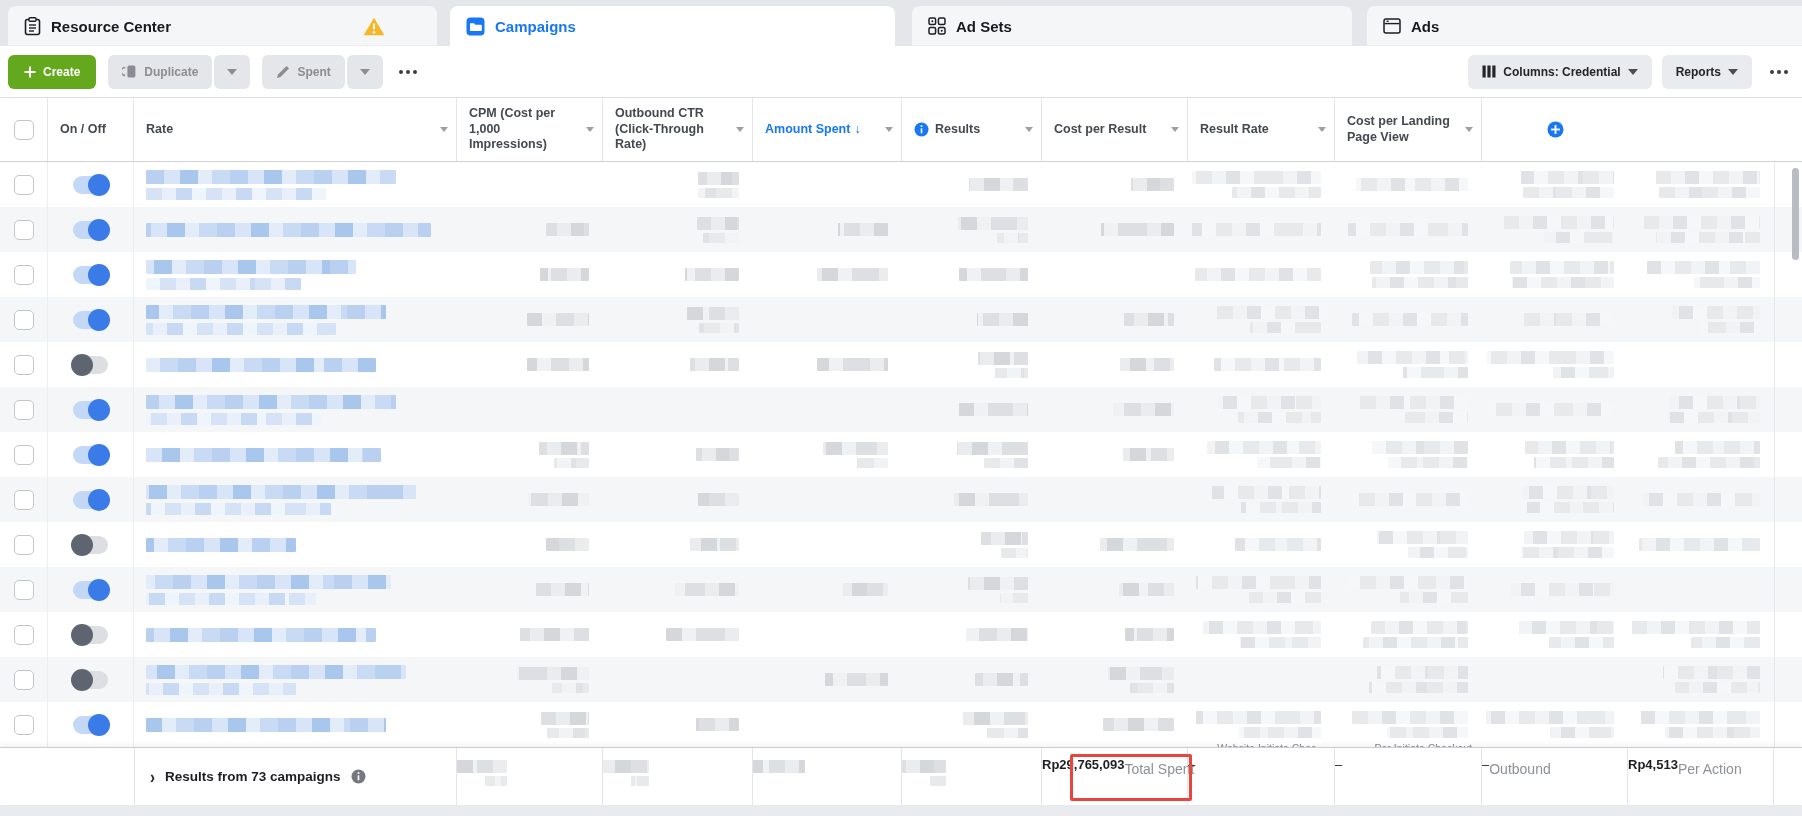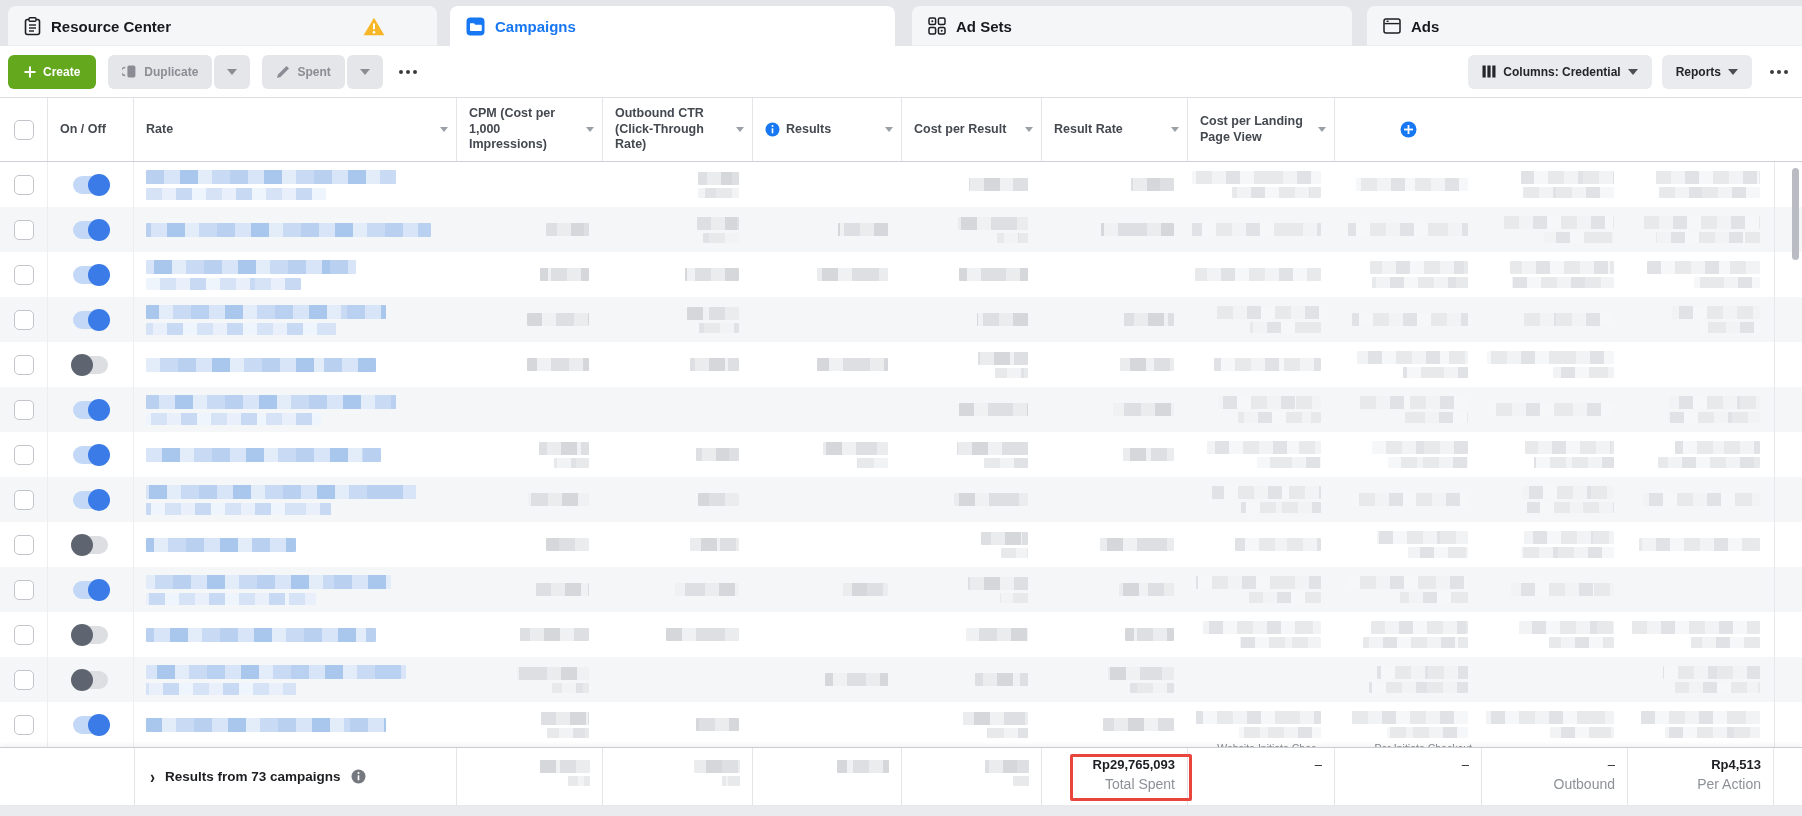--- a/index.html
+++ b/index.html
@@ -69,21 +69,21 @@
   .mz-blue2{background:repeating-linear-gradient(90deg,#d6e3f7 0 16px,#e9f0fb 16px 30px,#c8daf3 30px 46px,#eff5fc 46px 60px);}
   .mz-gray{background:repeating-linear-gradient(90deg,#dddfe2 0 16px,#ebeced 16px 30px,#d5d7da 30px 46px,#f0f1f2 46px 60px);}
   .mz-gray-light{background:repeating-linear-gradient(90deg,#e8e9eb 0 16px,#f2f3f4 16px 30px,#e1e2e5 30px 44px,#f6f7f8 44px 58px);}
   .name-wrap{display:flex;flex-direction:column;gap:4px;margin-left:12px;justify-content:center;}
   .num-wrap{margin-left:auto;margin-right:14px;display:flex;flex-direction:column;align-items:flex-end;gap:3px;}
   .cutoff{position:absolute;bottom:-7px;right:10px;font-size:10.5px;color:#85888e;white-space:nowrap;font-weight:400;}
 
   
   .summary{position:absolute;left:0;top:747px;width:1802px;height:58px;background:#fff;
            border-top:1px solid #c9ccd1;box-shadow:0 -2px 5px rgba(0,0,0,0.06);}
-  .scell{position:relative;padding-top:9px;display:flex;flex-direction:column;align-items:flex-end;
+  .scell{position:relative;padding-top:9px;display:flex;flex-direction:row;align-items:flex-start;
          padding-right:12px;border-right:1px solid #e3e5e8;}
   .scell.noborder{border-right:none;}
   .s-name{flex-direction:row;align-items:center;justify-content:flex-start;padding:0 0 0 15px;gap:10px;
           border-left:1px solid #e3e5e8;}
   .s-label{font-size:13.5px;font-weight:700;color:#1c1e22;white-space:nowrap;}
   .s-val{font-size:13px;font-weight:700;color:#1c1e22;white-space:nowrap;}
   .s-dash{font-size:13px;font-weight:400;color:#1c1e22;}
   .s-sub{font-size:14px;color:#8d9197;margin-top:4px;white-space:nowrap;}
   .red-box{position:absolute;top:6px;left:28px;right:-5px;bottom:4px;border:3px solid #e8453c;border-radius:2px;z-index:5;pointer-events:none;}
   .chev{font-size:15px;font-weight:600;color:#1c1e22;transform:scaleY(1.25);cursor:pointer;}
@@ -214,20 +214,25 @@
         <span class="sortc"></span>
       </div>
       <div class="hcell">
         <span class="htext">CPM (Cost per 1,000 Impressions)</span>
         <span class="sortc"></span>
       </div>
       <div class="hcell">
         <span class="htext">Outbound CTR (Click-Through Rate)</span>
         <span class="sortc"></span>
       </div>
+      <div class="hcell active-sort">
+        <span class="htext">Amount Spent</span>
+        <span class="darr">↓</span>
+        <span class="sortc"></span>
+      </div>
       <div class="hcell">
         <svg class="info-blue" width="15" height="15" viewBox="0 0 15 15">
           <circle cx="7.5" cy="7.5" r="7" fill="#1877f2"></circle>
           <rect x="6.7" y="6.3" width="1.6" height="5" fill="#fff"></rect>
           <circle cx="7.5" cy="4" r="1" fill="#fff"></circle>
         </svg>
         <span class="htext">Results</span>
         <span class="sortc"></span>
       </div>
       <div class="hcell">

